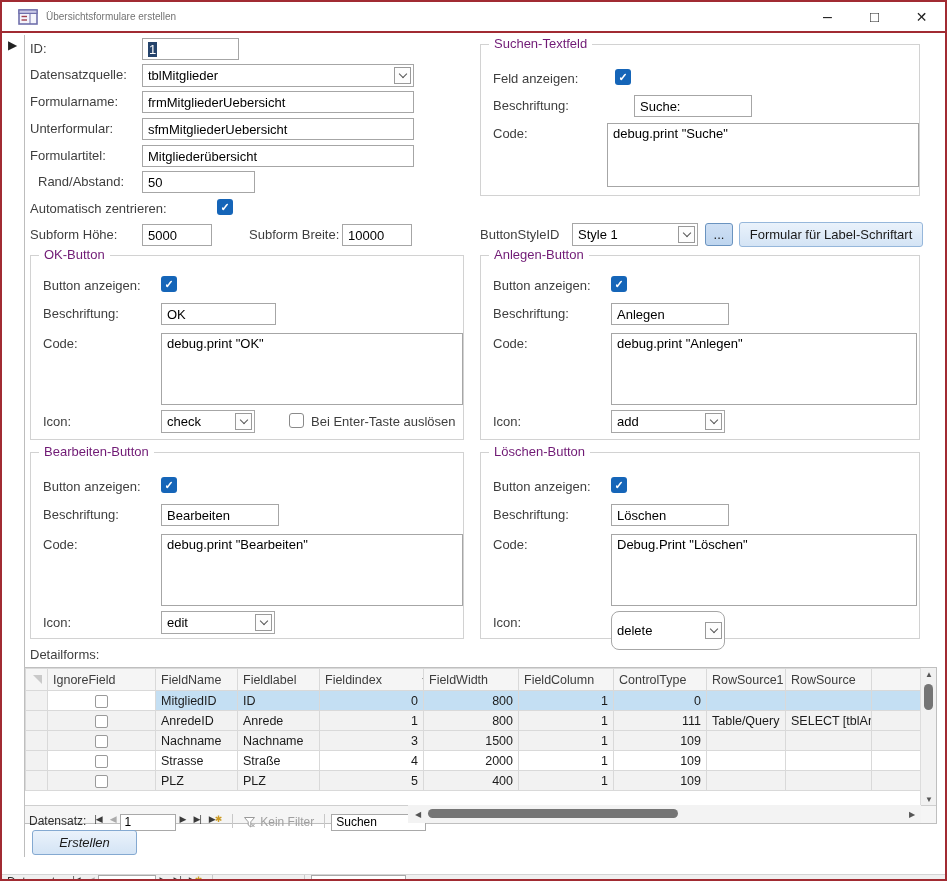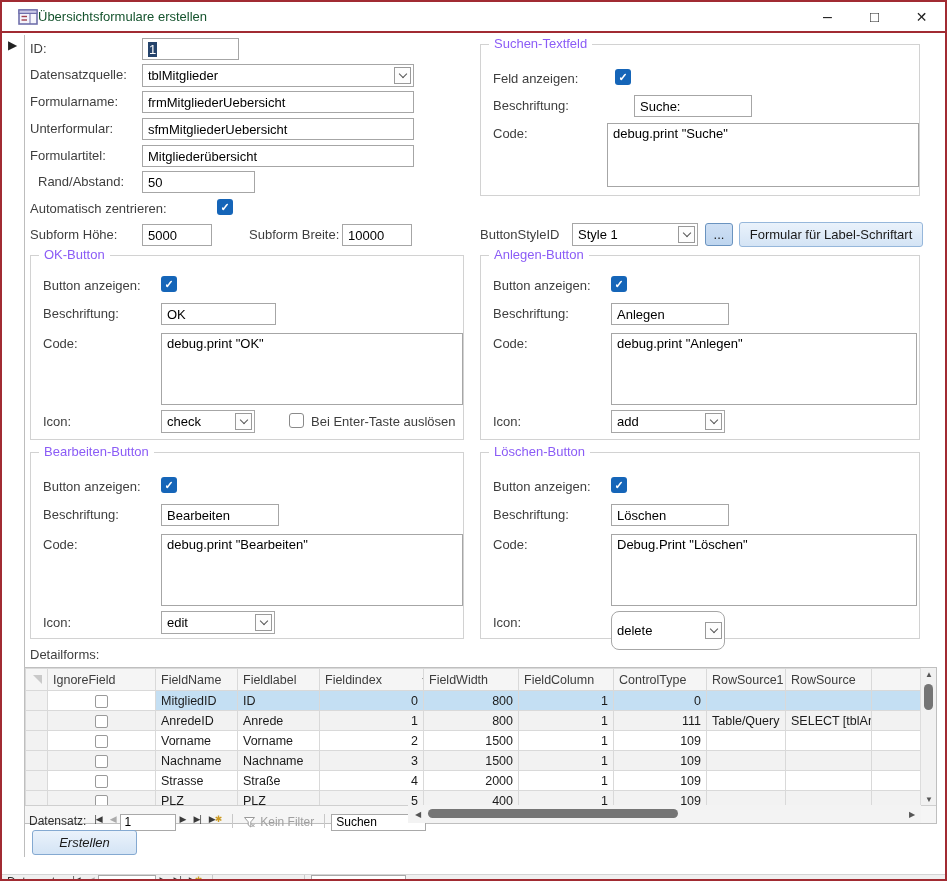--- a/index.html
+++ b/index.html
@@ -9,21 +9,21 @@
     position:relative; width:947px; height:881px;
     border:2px solid #A12B32; background:#fff; overflow:hidden;
   }
   
   .titlebar {
     position:absolute; left:0; top:0; right:0; height:31px;
     background:#fff; border-bottom:2px solid #A12B32;
     display:flex; align-items:center;
   }
   .title-icon { margin-left:16px; width:20px; height:16px; flex:0 0 auto; }
-  .title-text { margin-left:0; font-size:13px; color:#14532d; }
+  .title-text { margin-left:8px; font-size:10px; color:#737373; }
   .win-btns { margin-left:auto; display:flex; height:100%; }
   .win-btn { width:47px; height:100%; display:flex; align-items:center; justify-content:center;
              color:#222; font-size:14px; cursor:default; }
   
   .lbl { position:absolute; font-size:13px; color:#3E3E3E; white-space:nowrap; }
   .tb {
     position:absolute; border:1px solid #A6A6A6; background:#fff;
     font-size:13px; color:#000; padding:0 5px; display:flex; align-items:center;
   }
   .ta {
@@ -37,21 +37,21 @@
     display:flex; align-items:center; justify-content:center; flex:0 0 auto;
   }
   .chev { width:6px; height:6px; border-right:1.4px solid #555; border-bottom:1.4px solid #555;
           transform:rotate(45deg); margin-top:-3px; }
   .cbx { position:absolute; width:16px; height:16px; background:#1565B8; border-radius:3px;
          display:flex; align-items:center; justify-content:center; }
   .cbx::after { content:"✓"; color:#fff; font-size:11px; font-weight:bold; }
   .cbe { position:absolute; width:15px; height:15px; border:1px solid #8A8A8A; border-radius:3px; background:#fff; }
   .grp { position:absolute; border:1px solid #D2D2D2; }
   .grp-legend { position:absolute; top:-9px; left:8px; background:#fff; padding:0 5px;
-                font-size:13px; color:#8b5cf6; white-space:nowrap; }
+                font-size:13px; color:#701a75; white-space:nowrap; }
   .btn-blue {
     position:absolute; display:flex; align-items:center; justify-content:center;
     background:linear-gradient(#EAF2FB,#D4E4F5); border:1px solid #96B7DB; border-radius:3px;
     font-size:13px; color:#1A1A1A; cursor:default;
   }
   .sel-text { background:#25436B; color:#fff; padding:0 1px; }
   
   .formbody { position:absolute; left:0; top:33px; right:0; bottom:2px; }
   .rec-strip-line { position:absolute; left:22px; top:0; width:1px; height:822px; background:#BDBDBD; }
   .rec-arrow { position:absolute; left:6px; top:3px; font-size:12px; color:#222; }
@@ -366,33 +366,20 @@
               <td>AnredeID</td>
               <td>Anrede</td>
               <td class="num">1</td>
               <td class="num">800</td>
               <td class="num">1</td>
               <td class="num">111</td>
               <td>Table/Query</td>
               <td>SELECT [tblAnr</td>
               <td></td>
             </tr>
-            <tr>
-              <td class="rowsel"></td>
-              <td class="ck"><span class="gridcb"></span></td>
-              <td>Vorname</td>
-              <td>Vorname</td>
-              <td class="num">2</td>
-              <td class="num">1500</td>
-              <td class="num">1</td>
-              <td class="num">109</td>
-              <td></td>
-              <td></td>
-              <td></td>
-            </tr>
             <tr class="alt">
               <td class="rowsel"></td>
               <td class="ck"><span class="gridcb"></span></td>
               <td>Nachname</td>
               <td>Nachname</td>
               <td class="num">3</td>
               <td class="num">1500</td>
               <td class="num">1</td>
               <td class="num">109</td>
               <td></td>

